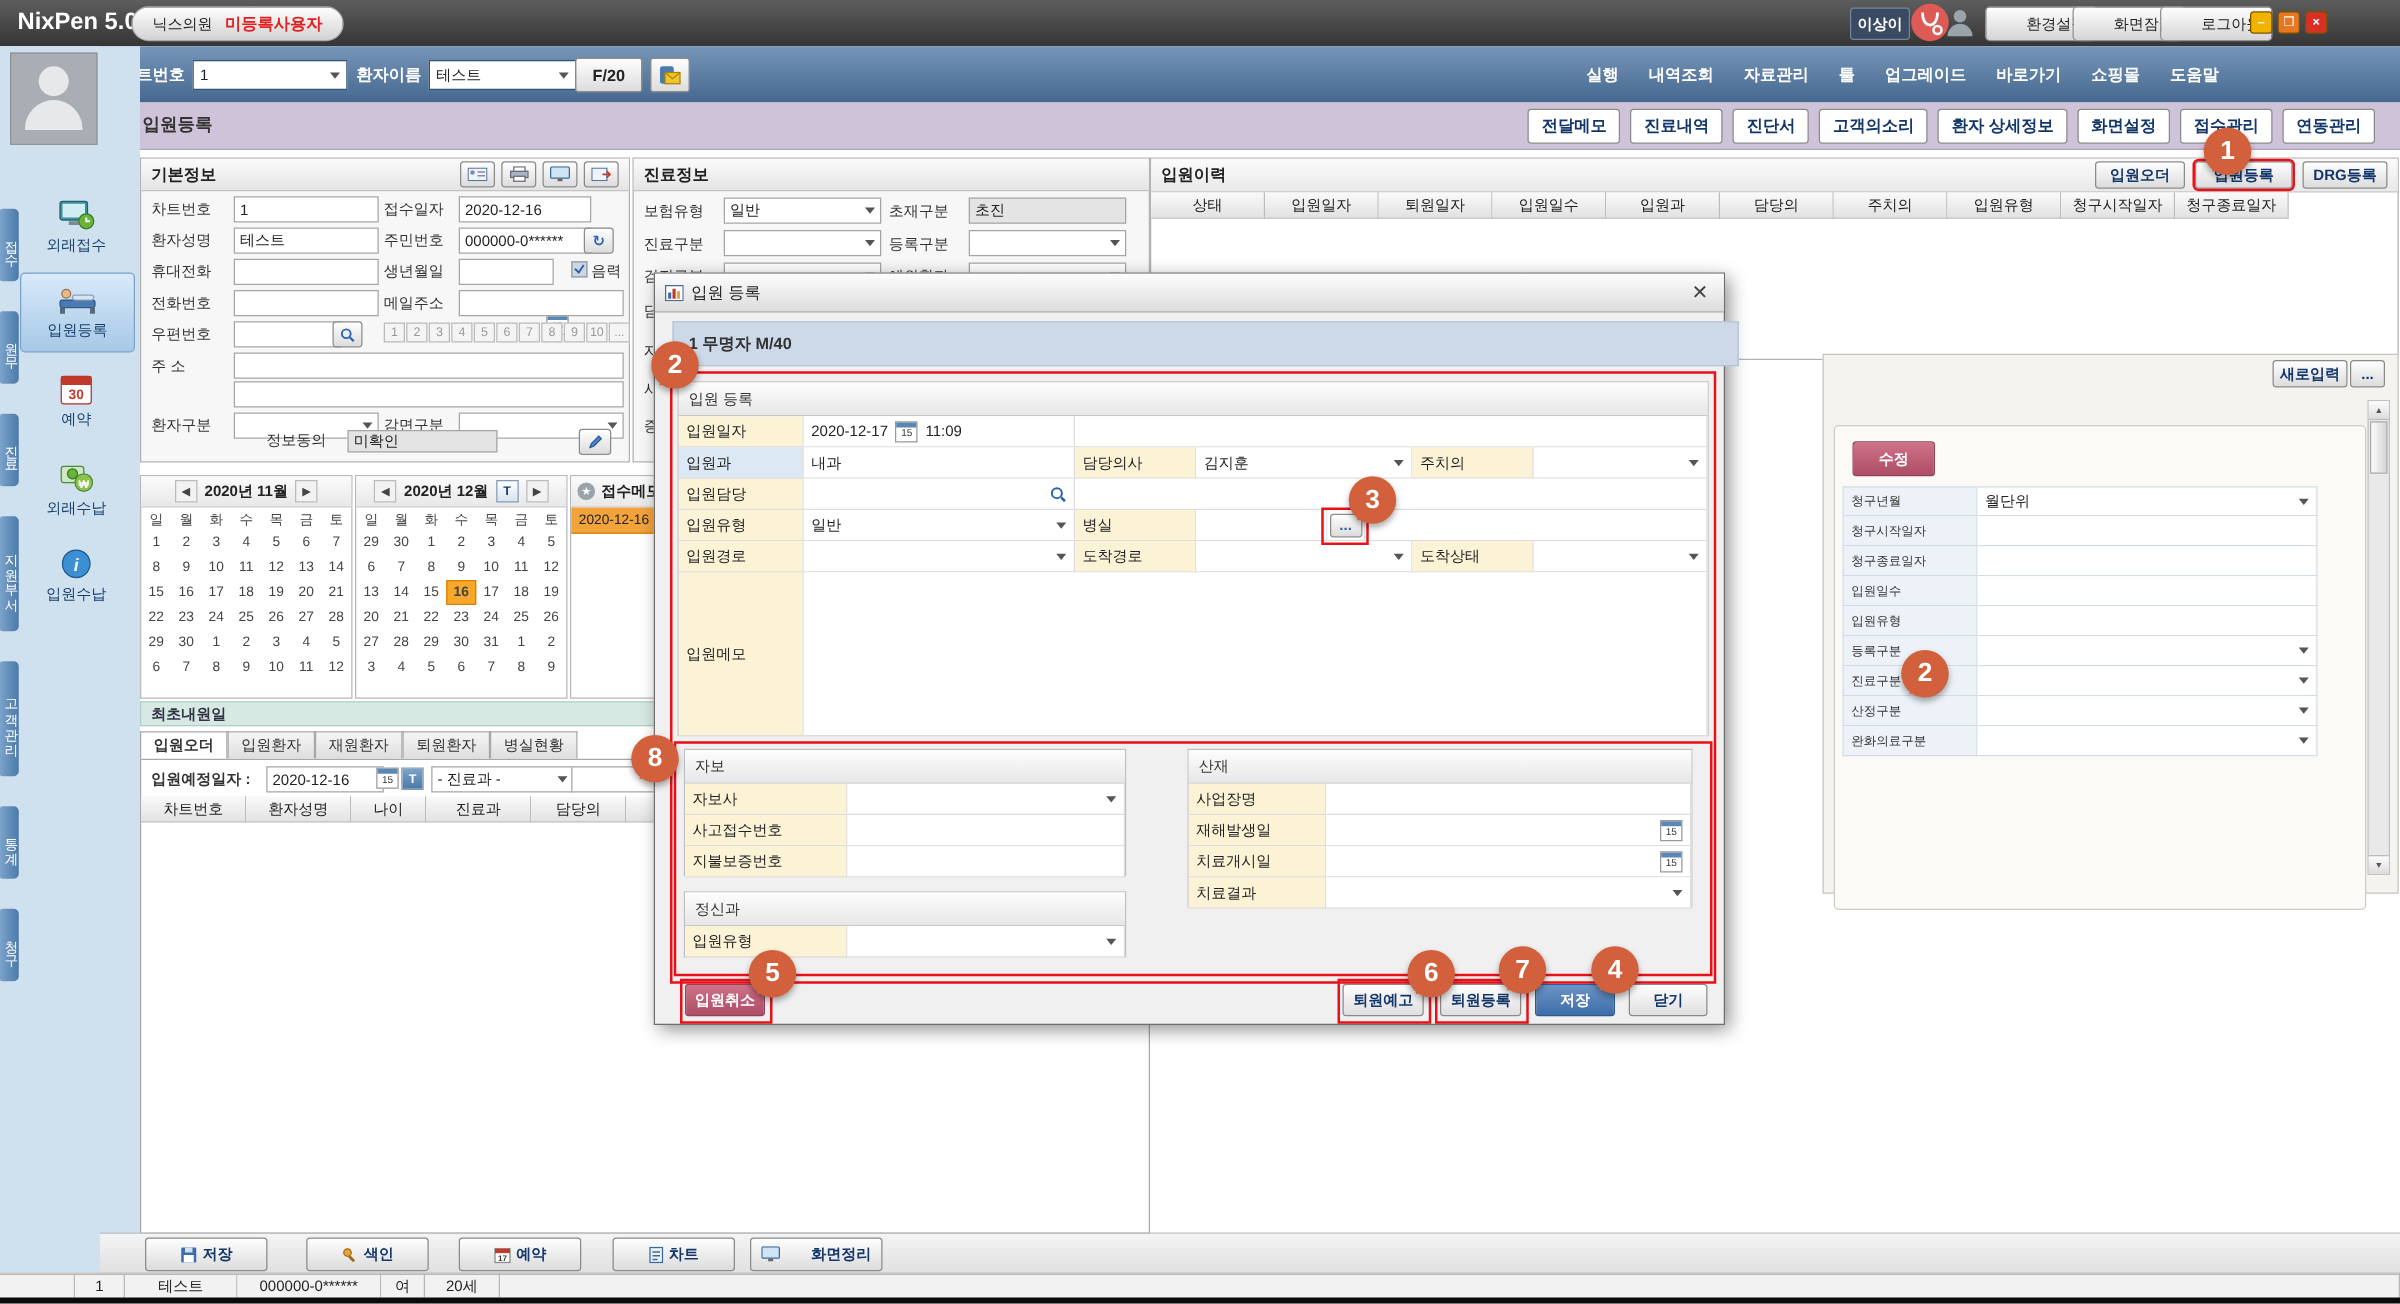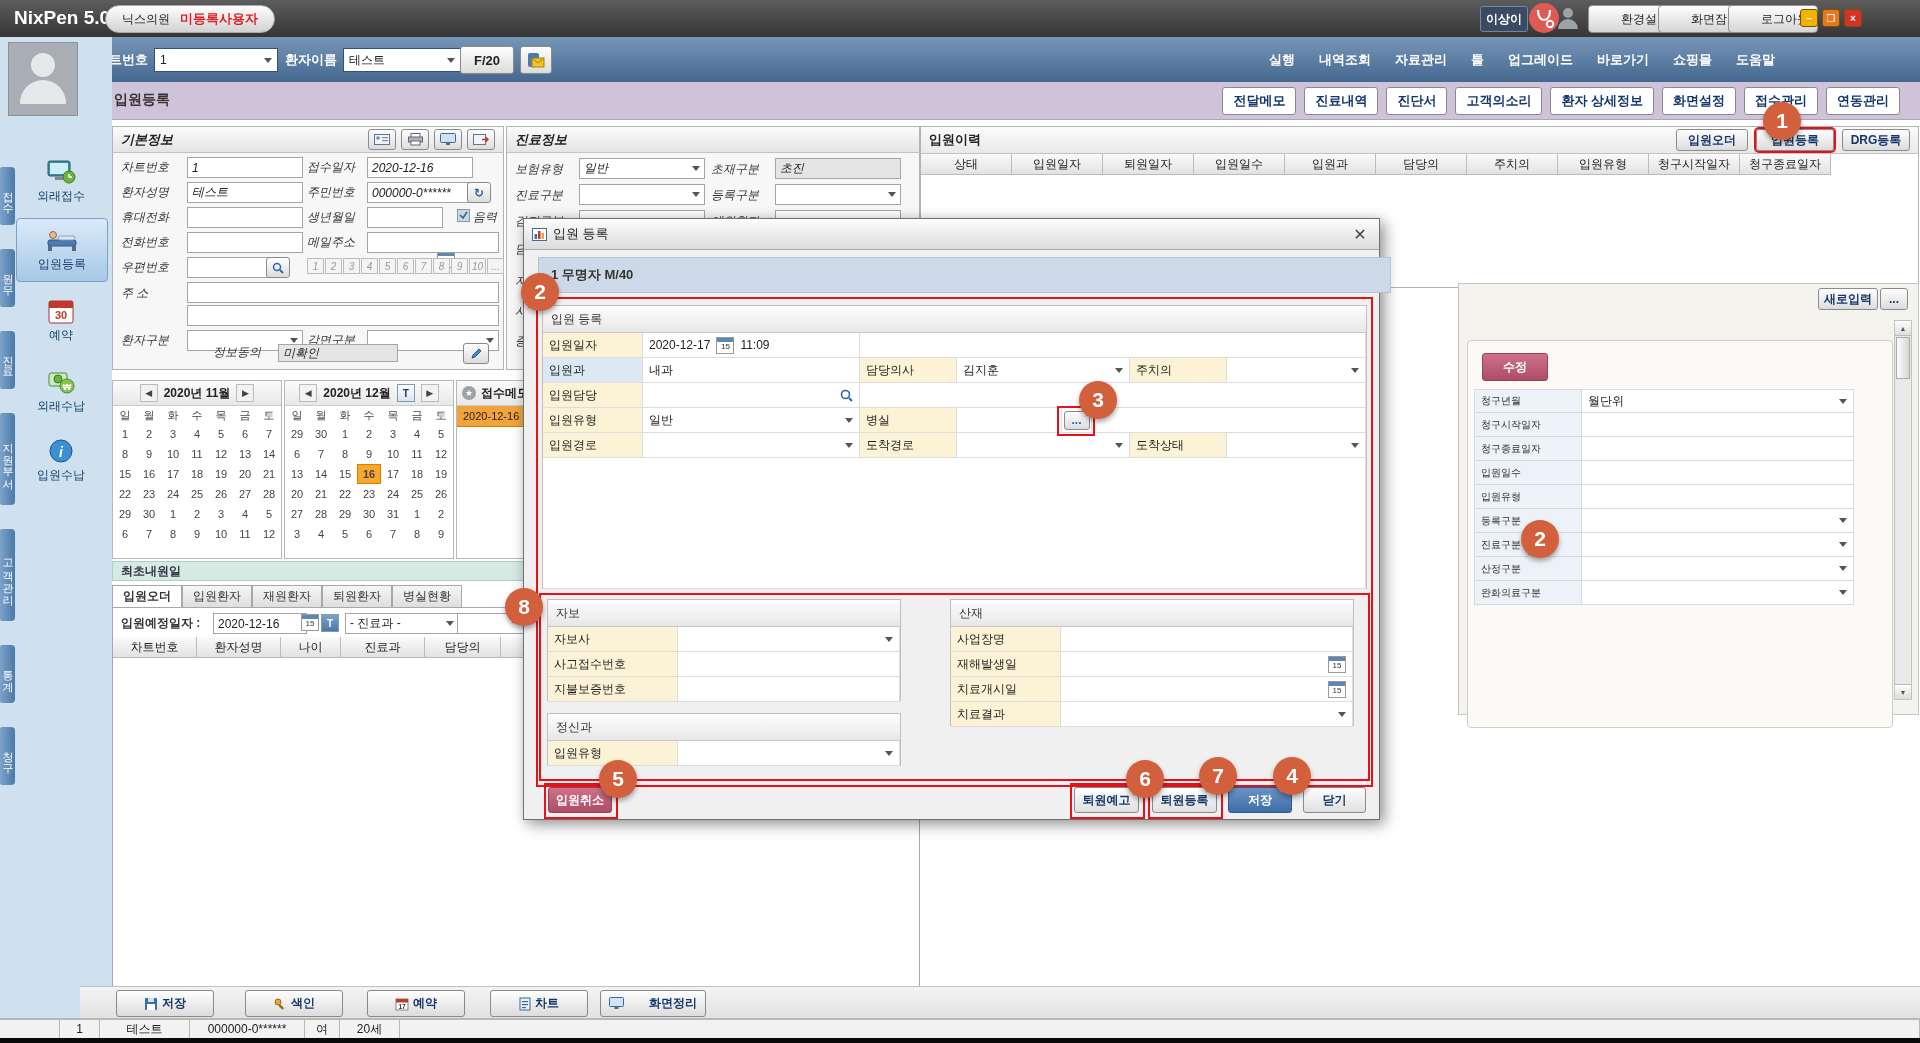--- a/index.html
+++ b/index.html
@@ -31,21 +31,21 @@
     font-size:13px;height:26px;display:flex;align-items:center;justify-content:center;padding:0 10px;}
   
   .btn{background:linear-gradient(#fefefe,#dcdcdc);border:1px solid #8a8a8a;border-radius:3px;
     color:#13366b;font-weight:bold;font-size:12px;display:flex;align-items:center;justify-content:center;gap:4px;}
   .inp{background:#fff;border:1px solid #a5a5a5;height:19px;display:flex;align-items:center;
     padding:0 4px;font-size:12px;color:#222;}
   .inp.gray{background:#e4e4e4;}
   .chev{width:0;height:0;border:4px solid transparent;border-top:5px solid #555;
     margin-left:auto;transform:translateY(2px);flex:none;}
   .lbl{font-size:12px;color:#333;display:flex;align-items:center;}
-  .panel{border:1px solid #b3b3b3;background:#f7f7f7;font-style:italic;}
+  .panel{border:1px solid #b3b3b3;background:#f7f7f7;}
   .panel-h{height:25px;background:linear-gradient(#fbfbfb,#e4e4e4);border-bottom:1px solid #c3c3c3;
     display:flex;align-items:center;padding:0 8px;font-weight:bold;font-size:13px;color:#222;}
   .hdrcell{background:linear-gradient(#fafafa,#e2e2e2);border-right:1px solid #bcbcbc;border-bottom:1px solid #bcbcbc;
     display:flex;align-items:center;justify-content:center;font-size:12px;color:#222;height:21px;box-sizing:border-box;}
   
   .sidebar{left:0;top:37px;width:112px;height:981px;background:#cfe0ef;}
   .vtab{width:15px;background:linear-gradient(90deg,#7ba3cb,#4c79a8);border-radius:2px 4px 4px 2px;
     color:#fff;font-size:11px;writing-mode:vertical-rl;text-orientation:upright;letter-spacing:1px;
     display:flex;align-items:center;justify-content:center;margin-bottom:24px;}
   .scut{position:absolute;left:16px;width:90px;height:60px;display:flex;flex-direction:column;
@@ -802,20 +802,21 @@
         <div class="gc ylab" style="width:97px;">도착경로</div>
         <div class="gc" style="width:173px;">
             <span class="chev"></span>
           </div>
         <div class="gc ylab" style="width:97px;">도착상태</div>
         <div class="gc" style="flex:1;">
             <span class="chev"></span>
           </div>
       </div>
       <div class="drow" style="height:131px;">
+        <div class="gc ylab" style="width:100px;height:131px;">입원메모</div>
         <div class="gc" style="flex:1;height:131px;"></div>
       </div>
     </div>
 
     <div class="abs grp" style="left:23px;top:380px;width:354px;height:102px;box-sizing:border-box;">
       <div class="grp-h">자보</div>
       <div class="drow">
           <div class="gc ylab" style="width:130px;">자보사</div>
         <div class="gc" style="flex:1;">
             <span class="chev"></span>

